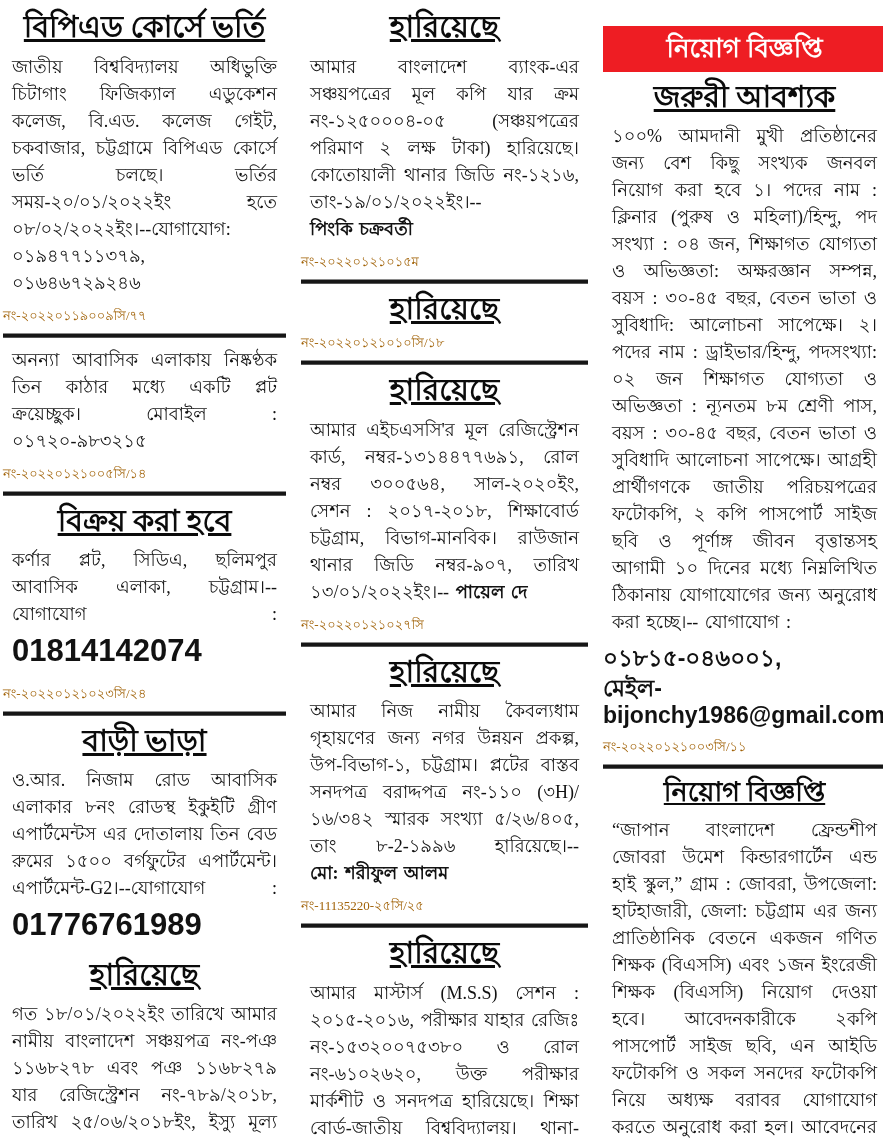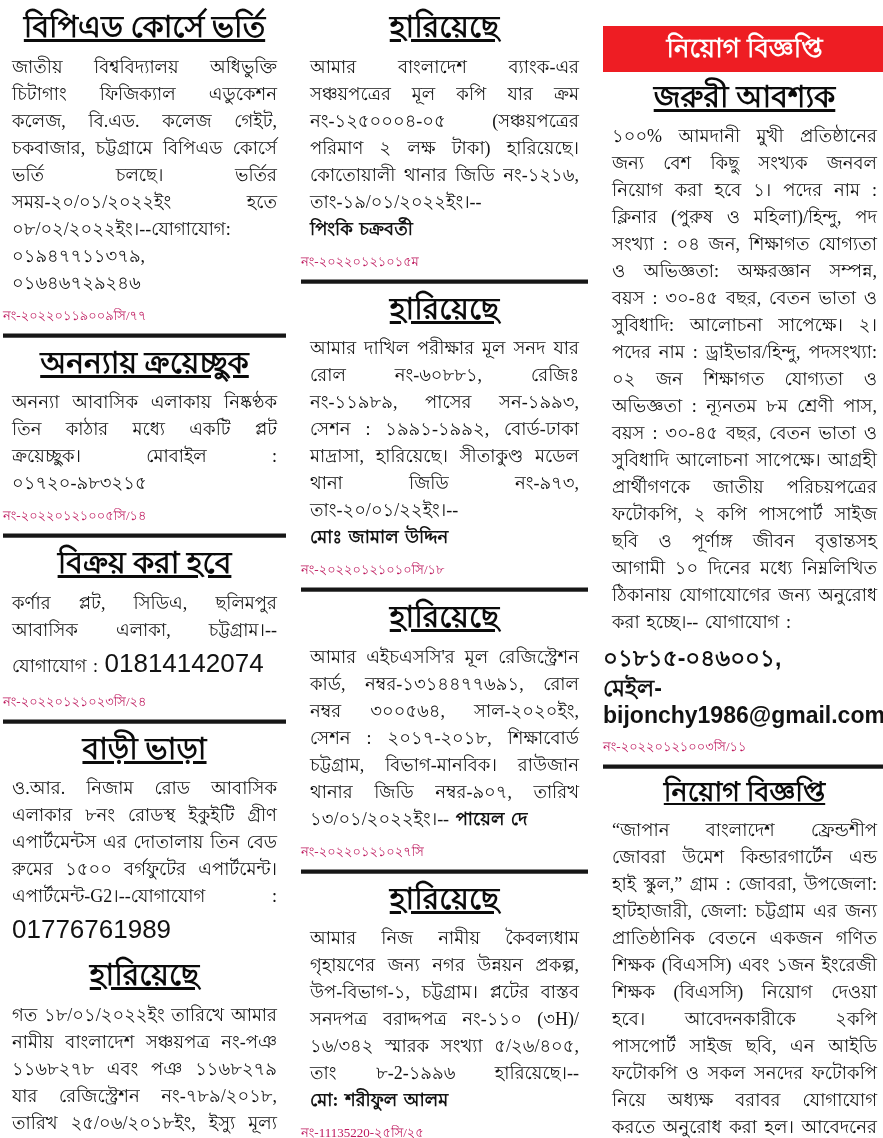--- a/index.html
+++ b/index.html
@@ -22,26 +22,26 @@
   .ad-title{
     text-align:center;font-weight:bold;color:#0b0b0b;
     font-size:30px;line-height:1.15;margin:8px 0 5px;text-decoration:underline;
   }
   .ad-title.small{font-size:27px;}
   .ad-body{
     font-size:18px;line-height:1.5;text-align:justify;margin:9px;
     word-spacing:2px;
   }
   .signer{font-weight:bold;white-space:nowrap;}
-  .contact-inline{font-weight:normal;font-size:26px;font-family:"Liberation Sans","DejaVu Sans",sans-serif;}
+  .contact-inline{font-weight:bold;font-size:31px;font-family:"Liberation Sans","DejaVu Sans",sans-serif;}
   .contact-line{
     font-weight:bold;font-size:23px;line-height:1.2;margin-top:2px;
     font-family:"Liberation Sans","DejaVu Sans",sans-serif;
   }
-  .ad-ref{font-size:13px;color:#be185d;margin:7px 0 6px;}
+  .ad-ref{font-size:13px;color:#a16207;margin:7px 0 6px;}
   .rule{
     height:3px;background:#161616;border-top:1px solid #8a8a8a;border-bottom:1px solid #555;
     margin:3px 0 2px;
   }
 </style>
 </head>
 <body>
 
 <div class="page">
 
@@ -51,21 +51,20 @@
       <h2 class="ad-title">বিপিএড কোর্সে ভর্তি</h2>
       <p class="ad-body">
         <span>জাতীয় বিশ্ববিদ্যালয় অধিভুক্তি চিটাগাং ফিজিক্যাল এডুকেশন কলেজ, বি.এড. কলেজ গেইট, চকবাজার, চট্টগ্রামে বিপিএড কোর্সে ভর্তি চলছে। ভর্তির সময়-২০/০১/২০২২ইং হতে ০৮/০২/২০২২ইং।--যোগাযোগ: ০১৯৪৭৭১১৩৭৯, ০১৬৪৬৭২৯২৪৬</span>
       </p>
       <div class="ad-ref">নং-২০২২০১১৯০০৯সি/৭৭</div>
     </article>
 
     <div class="rule"></div>
 
     <article>
-      <h2 class="ad-title">অনন্যায় ক্রয়েচ্ছুক</h2>
       <p class="ad-body">
         <span>অনন্যা আবাসিক এলাকায় নিষ্কণ্ঠক তিন কাঠার মধ্যে একটি প্লট ক্রয়েচ্ছুক। মোবাইল : ০১৭২০-৯৮৩২১৫</span>
       </p>
       <div class="ad-ref">নং-২০২২০১২১০০৫সি/১৪</div>
     </article>
 
     <div class="rule"></div>
 
     <article>
       <h2 class="ad-title">বিক্রয় করা হবে</h2>
@@ -105,24 +104,20 @@
         <span>আমার বাংলাদেশ ব্যাংক-এর সঞ্চয়পত্রের মূল কপি যার ক্রম নং-১২৫০০০৪-০৫ (সঞ্চয়পত্রের পরিমাণ ২ লক্ষ টাকা) হারিয়েছে। কোতোয়ালী থানার জিডি নং-১২১৬, তাং-১৯/০১/২০২২ইং।--</span>
         <b class="signer">পিংকি চক্রবর্তী</b>
       </p>
       <div class="ad-ref">নং-২০২২০১২১০১৫ম</div>
     </article>
 
     <div class="rule"></div>
 
     <article>
       <h2 class="ad-title">হারিয়েছে</h2>
-      <p class="ad-body">
-        <span>আমার দাখিল পরীক্ষার মূল সনদ যার রোল নং-৬০৮৮১, রেজিঃ নং-১১৯৮৯, পাসের সন-১৯৯৩, সেশন : ১৯৯১-১৯৯২, বোর্ড-ঢাকা মাদ্রাসা, হারিয়েছে। সীতাকুণ্ড মডেল থানা জিডি নং-৯৭৩, তাং-২০/০১/২২ইং।--</span>
-        <b class="signer">মোঃ জামাল উদ্দিন</b>
-      </p>
       <div class="ad-ref">নং-২০২২০১২১০১০সি/১৮</div>
     </article>
 
     <div class="rule"></div>
 
     <article>
       <h2 class="ad-title">হারিয়েছে</h2>
       <p class="ad-body">
         <span>আমার এইচএসসি'র মূল রেজিস্ট্রেশন কার্ড, নম্বর-১৩১৪৪৭৭৬৯১, রোল নম্বর ৩০০৫৬৪, সাল-২০২০ইং, সেশন : ২০১৭-২০১৮, শিক্ষাবোর্ড চট্টগ্রাম, বিভাগ-মানবিক। রাউজান থানার জিডি নম্বর-৯০৭, তারিখ ১৩/০১/২০২২ইং।--</span>
         <b class="signer">পায়েল দে</b>

